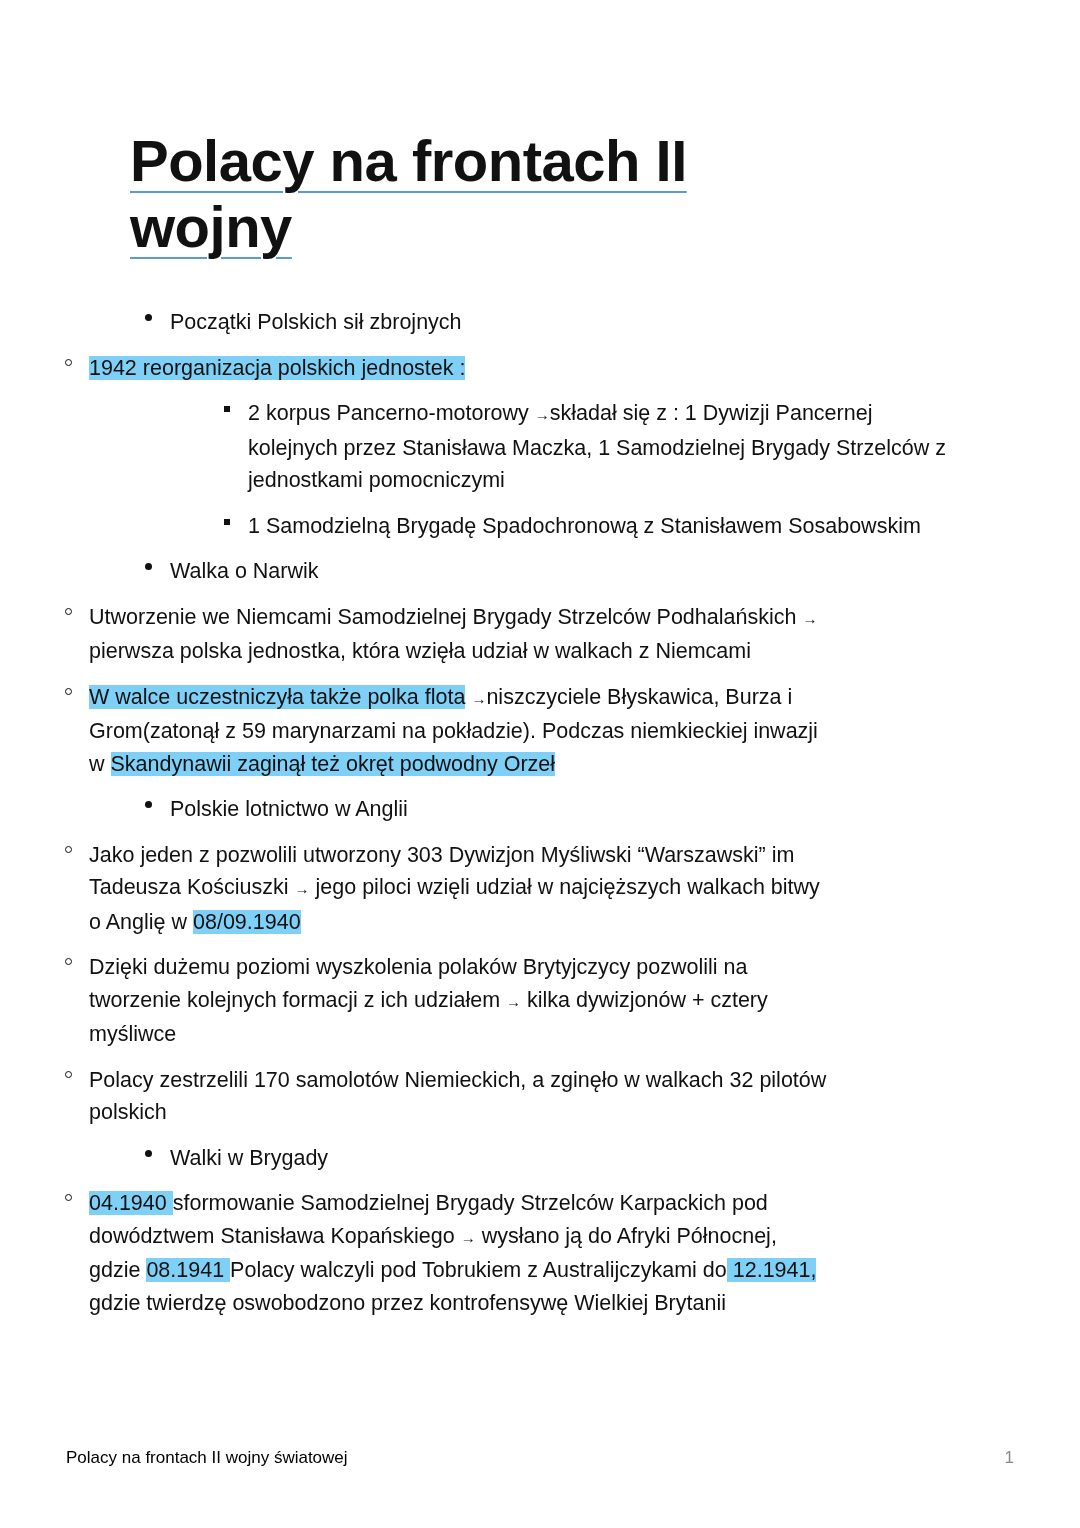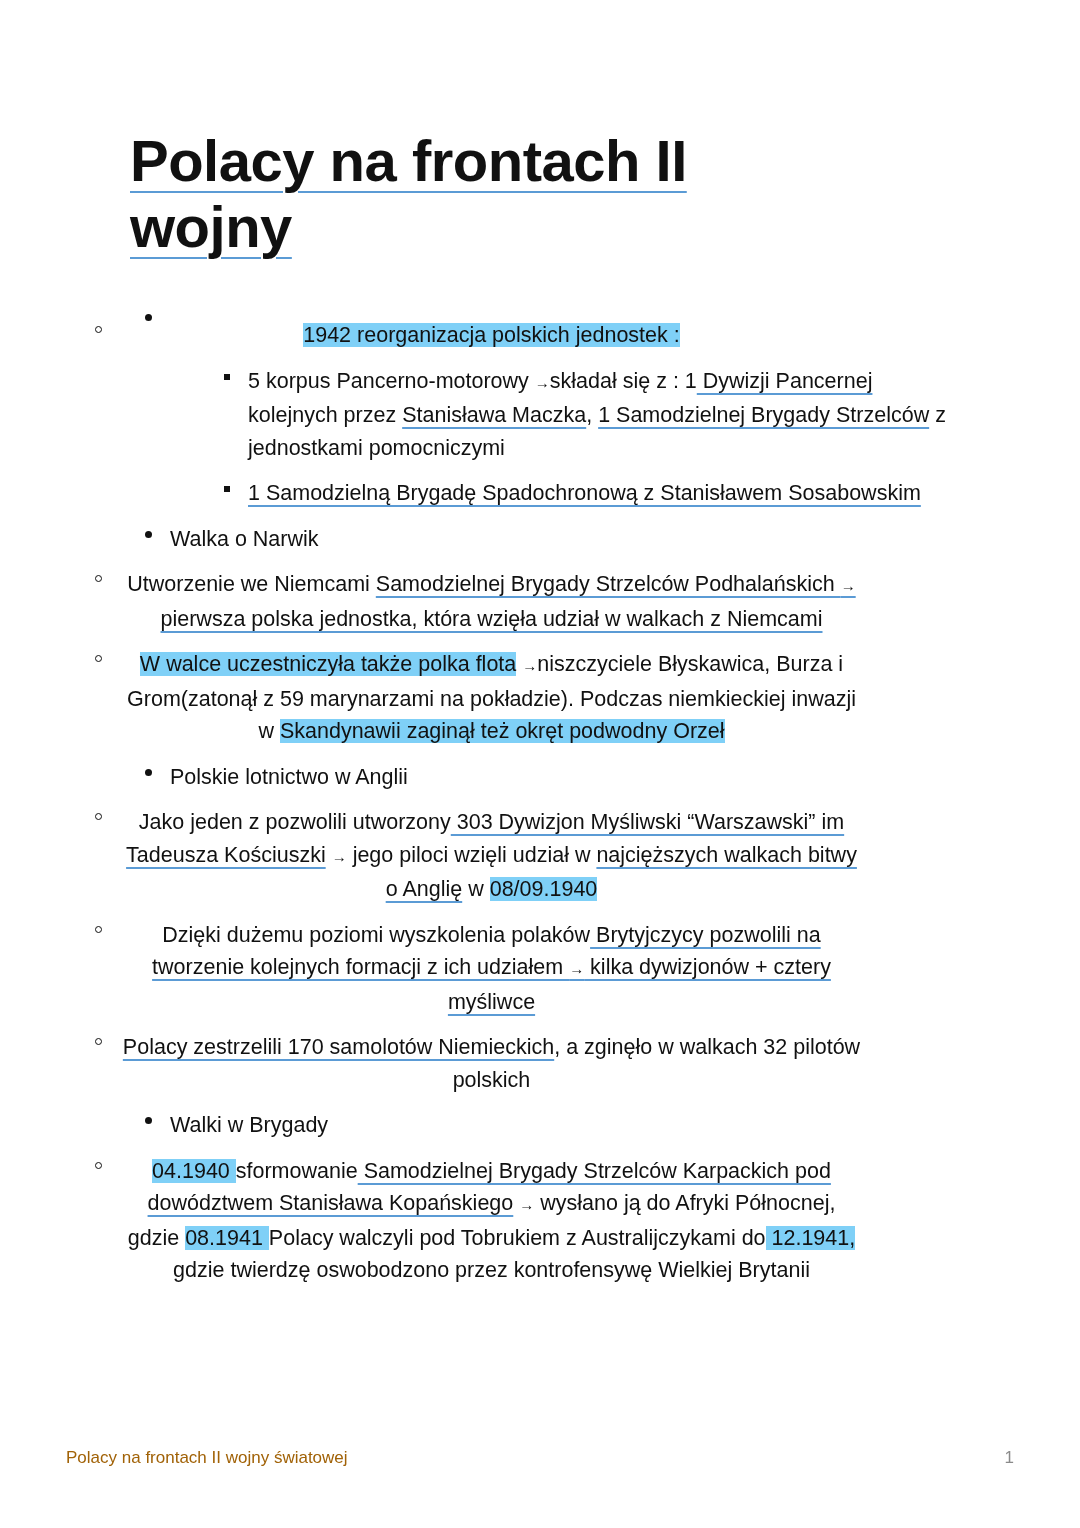--- a/index.html
+++ b/index.html
@@ -6,54 +6,55 @@
   body { width: 1080px; height: 1528px; position: relative; overflow: hidden;
          font-family: "Liberation Sans", sans-serif; color: #111111; }
   .page { position: absolute; left: 0; top: 0; width: 1080px; height: 1528px; }
   h1.title { position: absolute; left: 130px; top: 128px; margin: 0;
              font-size: 58px; font-weight: 700; line-height: 66px; letter-spacing: -0.5px; width: 720px; }
   h1.title span { text-decoration: underline; text-decoration-color: #5b9bd5;
              text-decoration-thickness: 2px; text-underline-offset: 10px; }
   .content { position: absolute; left: 0; top: 300px; width: 1080px; font-size: 21.5px; line-height: 32.5px; }
   .l1, .l2, .l3 { position: relative; }
   .l1 { margin-left: 170px; width: 790px; }
-  .l2 { margin-left: 119px; width: 745px; text-align: center; }
+  .l2 { margin-left: 89px; width: 745px; }
   .l3 { margin-left: 248px; width: 700px; }
   .bullet { position: absolute; }
   .l1 .bullet { left: -25px; top: 14px; width: 7px; height: 7px; border-radius: 50%; background: #111; }
   .l2 .bullet { left: -24px; top: 13px; width: 5px; height: 5px; border-radius: 50%; border: 1.5px solid #111; }
   .l3 .bullet { left: -24px; top: 15px; width: 6px; height: 6px; background: #111; }
   .item { padding-top: 6px; padding-bottom: 7px; }
-  .u { text-decoration: underline; text-decoration-color: #5b9bd5; text-decoration-thickness: 2px; text-underline-offset: 5px; }
+  .u { text-decoration-color: #5b9bd5; text-decoration-thickness: 2px; text-underline-offset: 5px; }
   .hl { background: #7fd0f7; }
   .arrow { font-size: 15px; }
-  .footer-title { position: absolute; left: 66px; top: 1448px; font-size: 17px; color: #a16207; }
+  .footer-title { position: absolute; left: 66px; top: 1448px; font-size: 17px; color: #000000; }
   .footer-page { position: absolute; right: 66px; top: 1448px; font-size: 17px; color: #8a8a8a; }
 </style>
 </head>
 <body>
 
 <div class="page">
 
   <h1 class="title">
     <span>Polacy na frontach II wojny</span><br>
   </h1>
 
   <div class="content">
 
     <div class="l1 item">
       <span class="bullet"></span>
+      <span>Początki Polskich sił zbrojnych</span>
     </div>
     <div class="l2 item">
       <span class="bullet"></span>
       <span class="hl">1942 reorganizacja polskich jednostek :</span>
     </div>
     <div class="l3 item">
       <span class="bullet"></span>
-      <span>5 korpus Pancerno-motorowy </span><span class="arrow">→</span><span>składał się z : 1</span><span class="u"> Dywizji Pancernej</span><span> kolejnych przez </span><span class="u">Stanisława Maczka</span><span>, </span><span class="u">1 Samodzielnej Brygady Strzelców</span><span> z jednostkami pomocniczymi</span>
+      <span>2 korpus Pancerno-motorowy </span><span class="arrow">→</span><span>składał się z : 1</span><span class="u"> Dywizji Pancernej</span><span> kolejnych przez </span><span class="u">Stanisława Maczka</span><span>, </span><span class="u">1 Samodzielnej Brygady Strzelców</span><span> z jednostkami pomocniczymi</span>
     </div>
     <div class="l3 item">
       <span class="bullet"></span>
       <span class="u">1 Samodzielną Brygadę Spadochronową z Stanisławem Sosabowskim</span>
     </div>
 
     <div class="l1 item">
       <span class="bullet"></span>
       <span>Walka o Narwik</span>
     </div>

